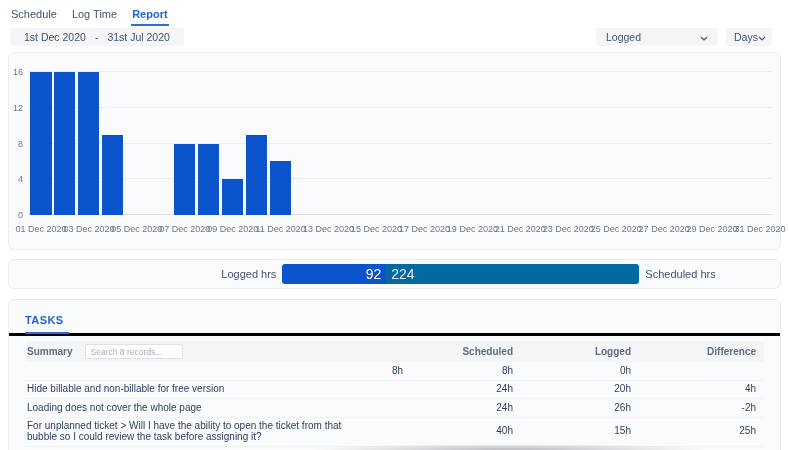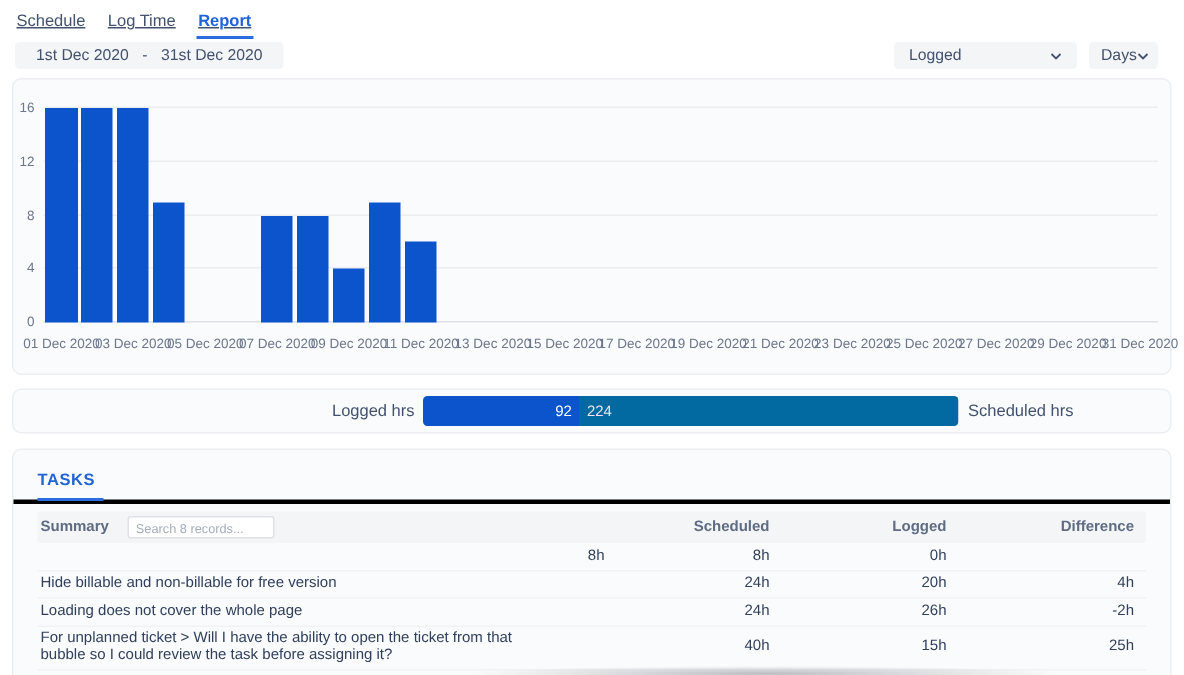--- a/index.html
+++ b/index.html
@@ -6,21 +6,21 @@
   html,body { width: 789px; height: 450px; }
   body {
     font-family: "Liberation Sans", sans-serif;
     background: #ffffff;
     color: #42526e;
     overflow: hidden;
     position: relative;
   }
 
   
-  .tabs { display: flex; gap: 13px; padding: 8px 12px 0 10px; text-decoration: underline; }
+  .tabs { display: flex; gap: 13px; padding: 8px 12px 0 10px; }
   .tab {
     font-size: 11px; color: #42526e; background: none; border: none;
     padding: 0 1px 4px; border-bottom: 2px solid transparent; cursor: pointer;
     font-family: inherit;
   }
   .tab.active { color: #1f63d8; border-bottom-color: #2b6cdf; font-weight: bold; }
 
   
   .controls { display: flex; justify-content: space-between; align-items: center; margin: 2px 17px 0 10px; }
   .pill {
@@ -47,21 +47,21 @@
   .slot { flex: 1; height: 100%; display: flex; justify-content: center; align-items: flex-end; }
   .bar { width: 88%; }
   .xlabels { position: absolute; left: 20px; right: 8px; top: 171px; height: 11px; }
   .xlabel { position: absolute; top: 0; transform: translateX(-50%); white-space: nowrap; font-size: 9px; color: #6b778c; }
 
   
   .progress-panel { height: 30px; margin-top: 9px; display: flex; align-items: center; justify-content: center; }
   .progress-group { display: flex; align-items: center; transform: translateX(74px); }
   .p-label { font-size: 11px; color: #42526e; white-space: nowrap; }
   .pbar { width: 357px; height: 20px; display: flex; border-radius: 3px; overflow: hidden; margin: 0 6px; }
-  .seg { display: flex; align-items: center; font-size: 10px; }
+  .seg { display: flex; align-items: center; font-size: 14px; }
   .seg.logged { justify-content: flex-end; padding-right: 5px; color: #ffffff; }
   .seg.scheduled { flex: 1; justify-content: flex-start; padding-left: 5px; color: #f2e7f0; }
 
   
   .tasks-panel { height: 175px; margin-top: 10px; }
   .tasks-tab-row { padding: 10px 16px 0; border-bottom: 3px solid #000000; }
   .tasks-tab {
     display: inline-block; font-size: 11px; font-weight: bold; letter-spacing: 0.4px;
     color: #2264d1; padding: 0 6px 6px 0; border-bottom: 2px solid #2b6cdf;
     margin-bottom: -1px; background: none; border-top: none; border-left: none; border-right: none;
@@ -93,21 +93,21 @@
 <nav class="tabs">
   <button class="tab">Schedule</button>
   <button class="tab">Log Time</button>
   <button class="tab active">Report</button>
 </nav>
 
 <div class="controls">
   <button class="pill date-range">
     <span>1st Dec 2020</span>
     <span>-</span>
-    <span>31st Dec 2020</span>
+    <span>31st Jul 2020</span>
   </button>
   <div class="controls-right">
     <button class="pill select metric">
       <span>Logged</span>
       <span>
         <svg width="8" height="5" viewBox="0 0 8 5">
             <path d="M1 1l3 3 3-3" stroke="#42526e" stroke-width="1.2" fill="none"></path>
           </svg>
       </span>
     </button>

